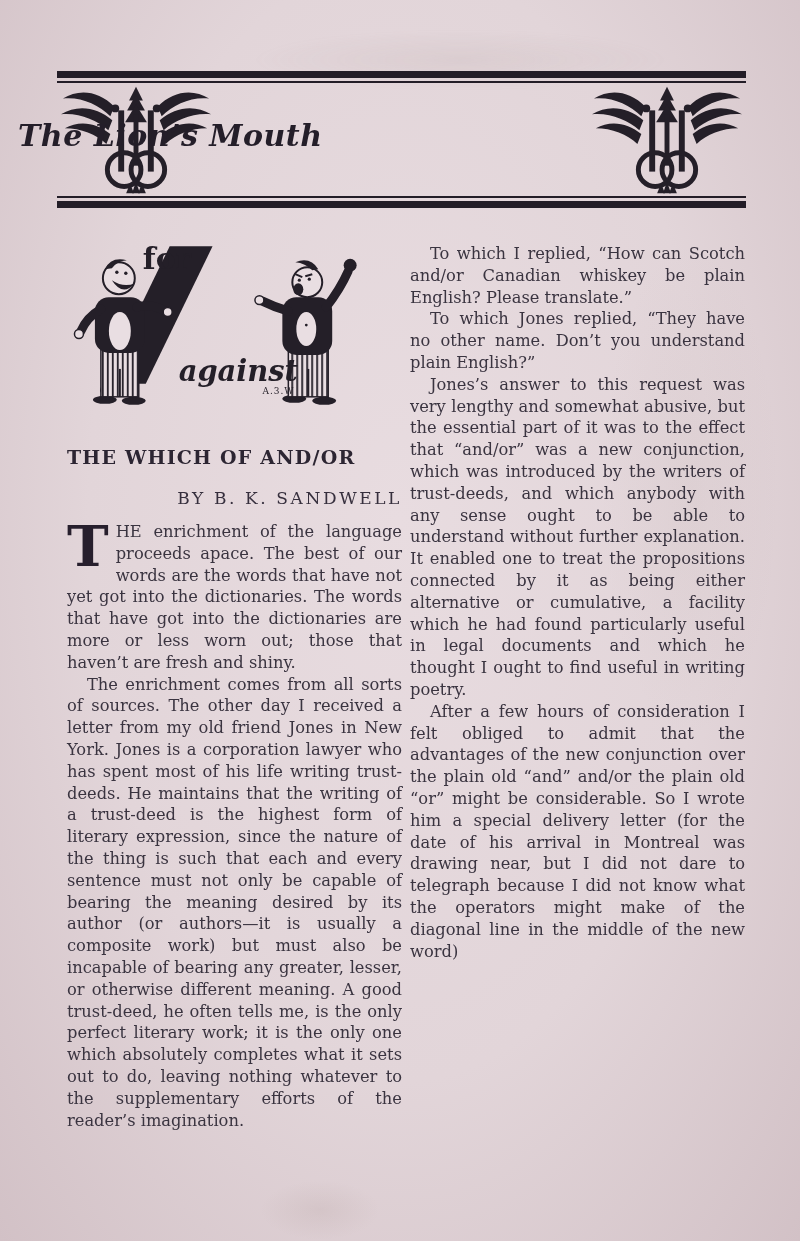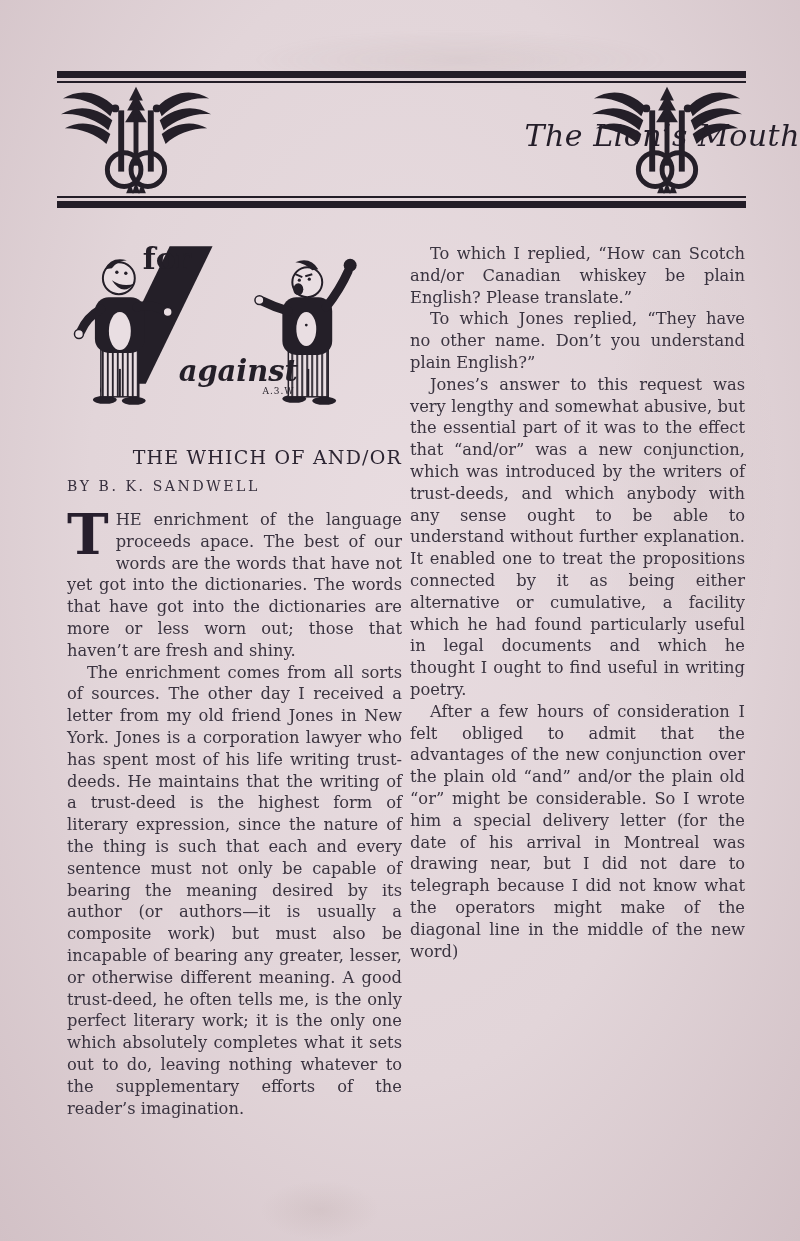--- a/index.html
+++ b/index.html
@@ -20,38 +20,38 @@
   .rule.top{top:71px;}
   .rule.top .thin{margin-top:3px;}
   .rule.bottom{top:196px;}
   .rule.bottom .thick{margin-top:3px;}
 
   .ornament{position:absolute;top:84px;width:158px;height:112px;}
   .ornament.left{left:57px;}
   .ornament.right{left:588px;}
 
   .masthead{
-    position:absolute;left:18px;right:0;top:118px;text-align:right;
-    font-size:30px;font-weight:normal;font-style:italic;color:#241e29;
+    position:absolute;left:18px;right:0;top:118px;text-align:left;
+    font-size:30px;font-weight:bold;font-style:italic;color:#241e29;
     letter-spacing:.5px;
   }
 
   .col{position:absolute;width:335px;font-size:16.3px;line-height:21.8px;text-align:justify;}
   .col.left{left:67px;top:245px;}
   .col.right{left:410px;top:243px;}
 
   .cartoon{display:block;width:335px;height:188px;margin:0 auto;}
 
   .art-title{
-    text-align:right;font-size:19px;font-weight:normal;letter-spacing:1.2px;
+    text-align:left;font-size:19px;font-weight:bold;letter-spacing:1.2px;
     color:#2c2532;margin:12px 0 0;line-height:24px;
   }
   .byline{
-    text-align:left;font-size:14px;letter-spacing:2.6px;color:#362f3d;
-    margin:10px 0 16px;line-height:14px;
+    text-align:right;font-size:17px;letter-spacing:2.6px;color:#362f3d;
+    margin:22px 0 16px;line-height:14px;
   }
   p{margin:0;text-indent:20px;}
   p.noindent{text-indent:0;}
   .cap{
     float:left;font-size:56px;line-height:44px;padding:3px 7px 0 0;
     font-weight:bold;color:#271f2d;
   }
   .ink{fill:#241f28;}
   .paper{fill:#e9dee2;}
 </style>

